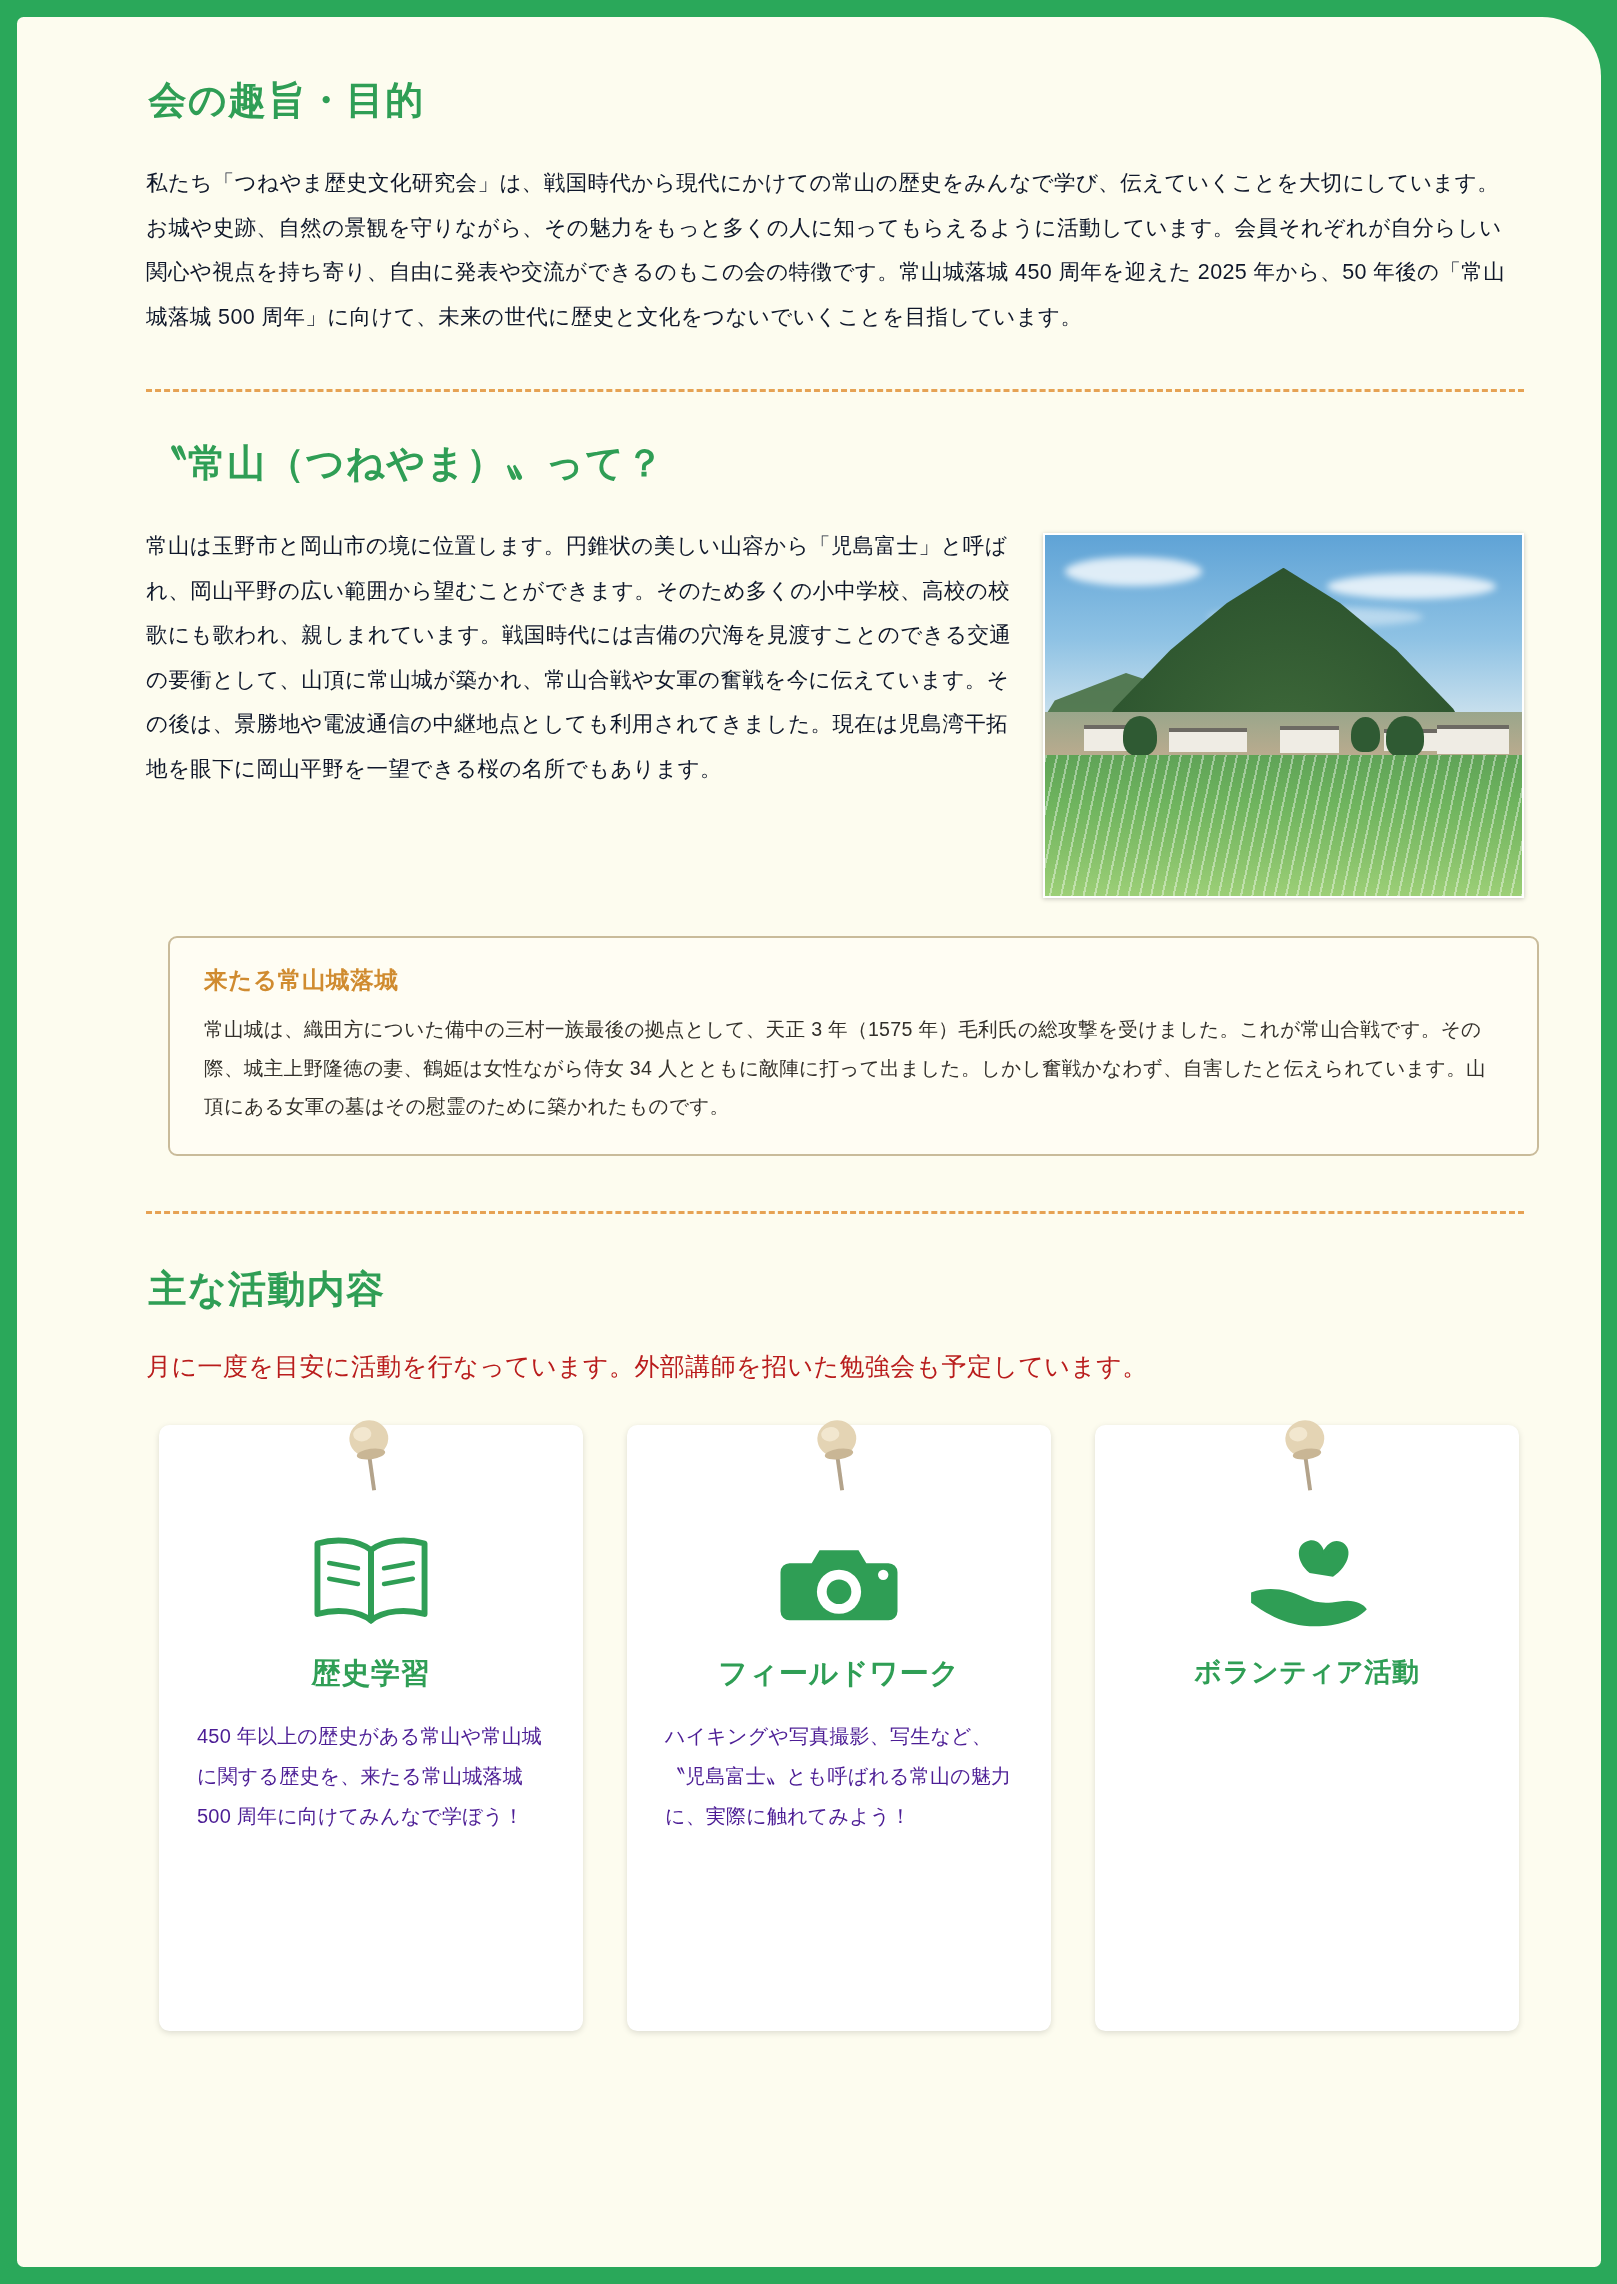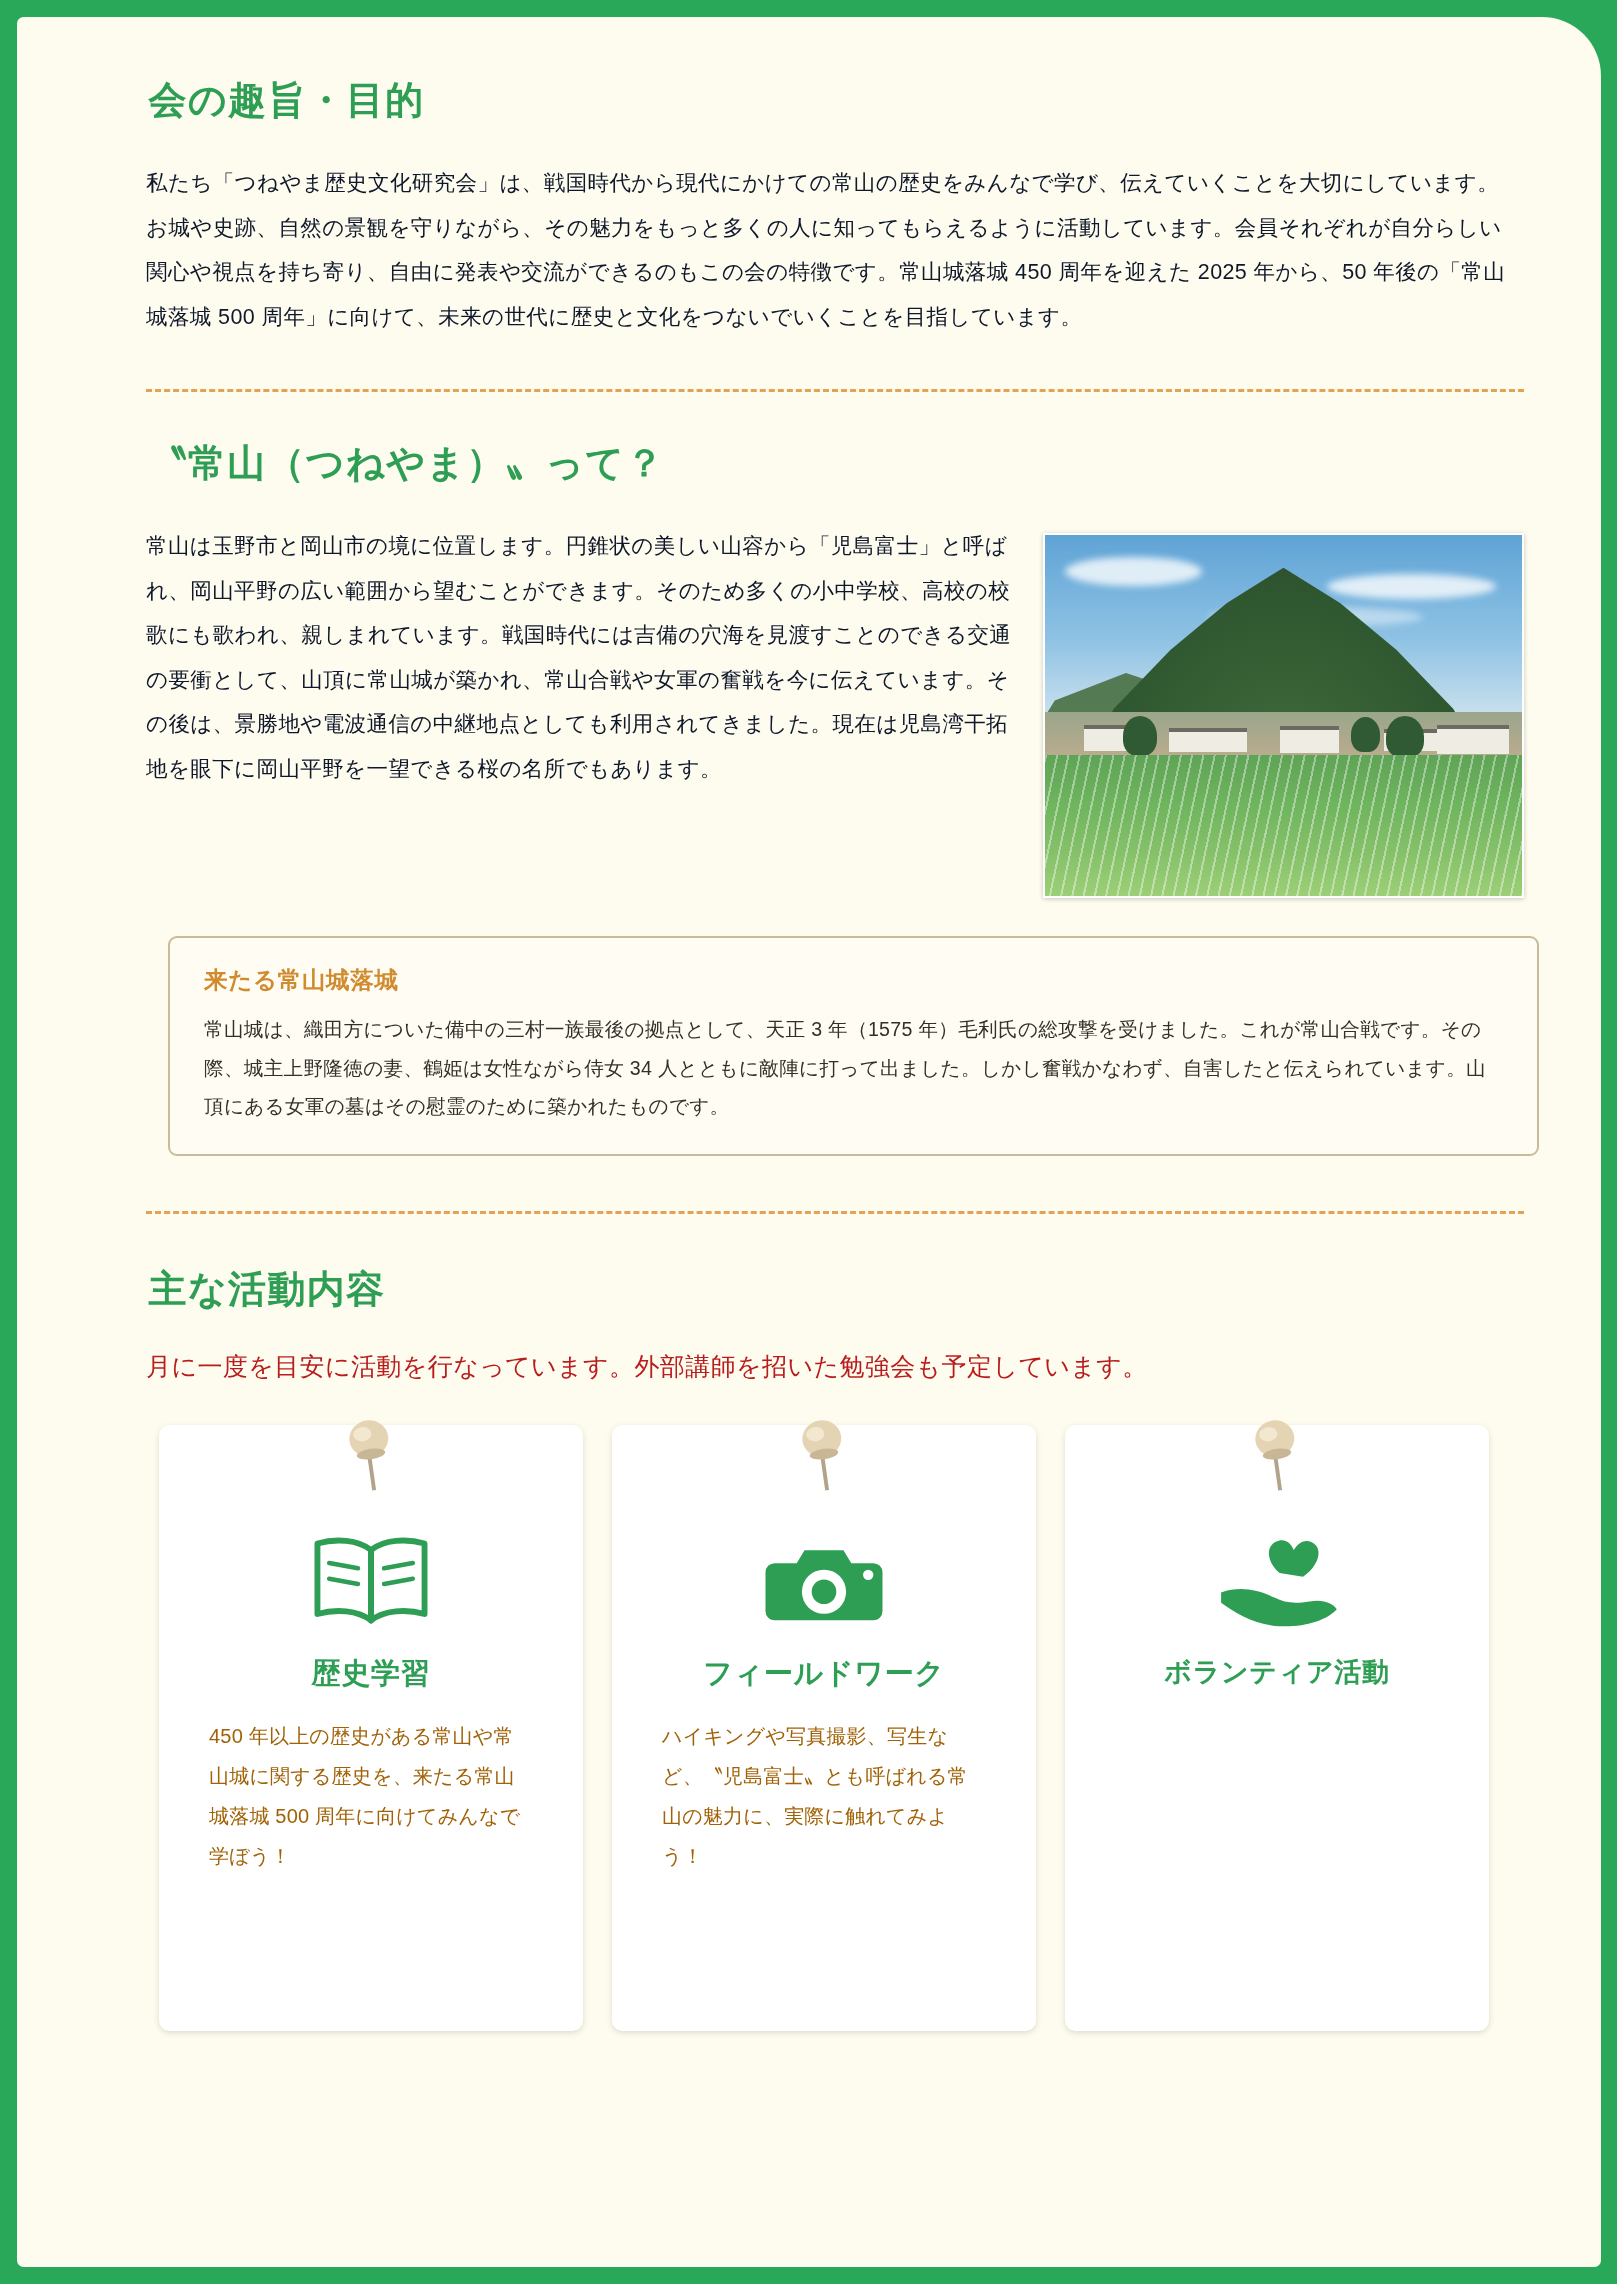--- a/index.html
+++ b/index.html
@@ -169,21 +169,21 @@
 
   
   .lead {
     font-size: 25px;
     letter-spacing: 0.4px;
     margin: 0 0 42px 0;
     color: #b91c1c;
   }
   .cards {
     display: flex;
-    gap: 29px;
+    gap: 44px;
     margin-left: 13px;
   }
   .card {
     position: relative;
     width: 424px;
     min-height: 606px;
     background: #ffffff;
     border-radius: 10.4px;
     box-shadow: 0 2px 6.5px rgba(0,0,0,.13);
     padding: 98px 34px 35px 34px;
@@ -205,26 +205,26 @@
     margin-bottom: 14.3px;
   }
   .card h4 {
     margin: 0 0 22px 0;
     font-size: 29px;
     font-weight: bold;
     color: #2f9e55;
     letter-spacing: 0.7px;
   }
   .card p {
-    margin: 16px;
+    margin: 4px;
     font-size: 20px;
     line-height: 2.0;
     letter-spacing: 0.2px;
     text-align: left;
-    color: #a16207;
+    color: #4c1d95;
   }
   .card.c3 h4 { font-size: 27px; }
 </style>
 </head>
 <body>
 
 <div class="page">
   <div class="page-inner">
     <div class="content">
 

